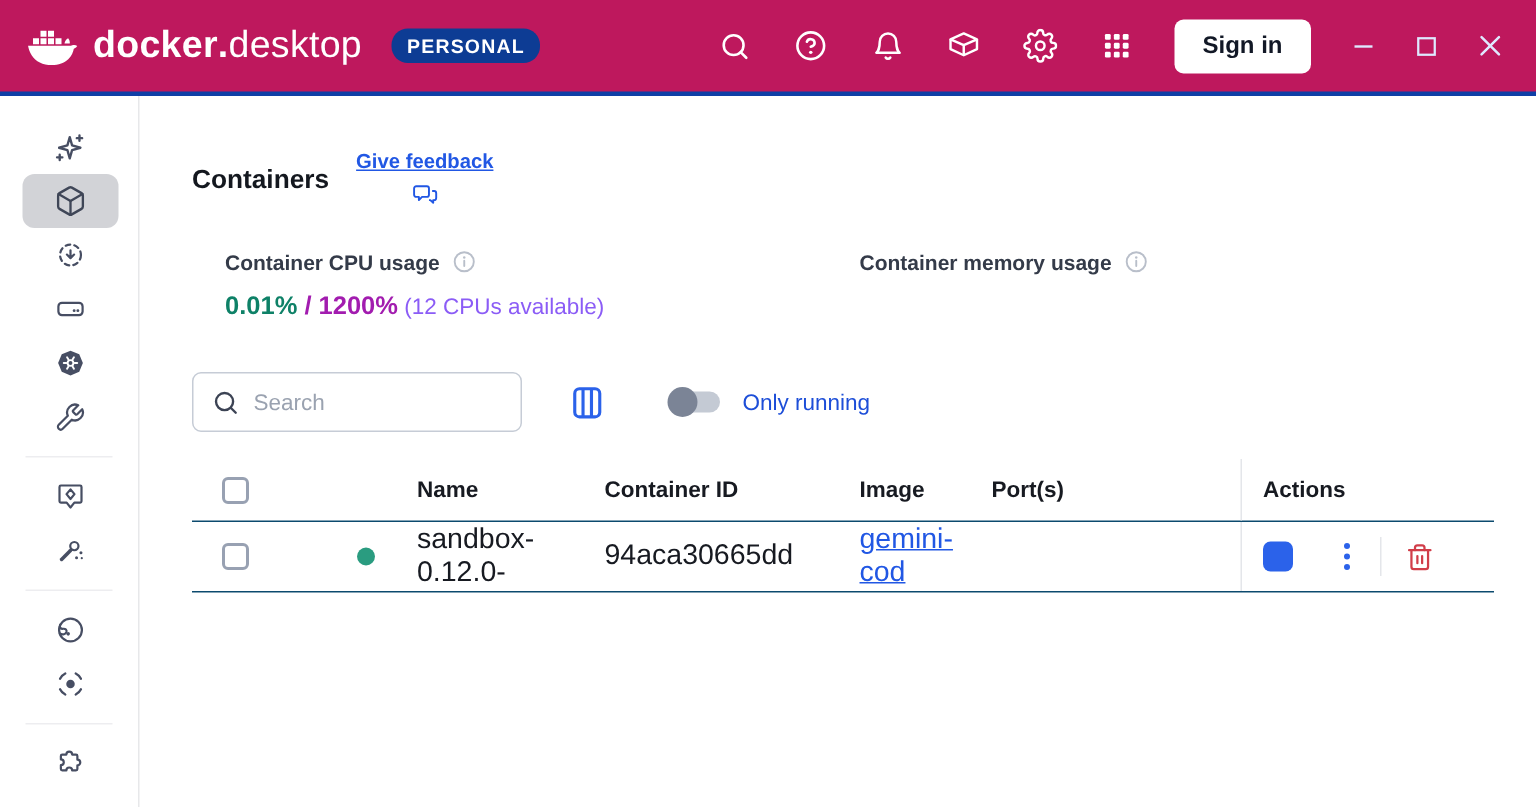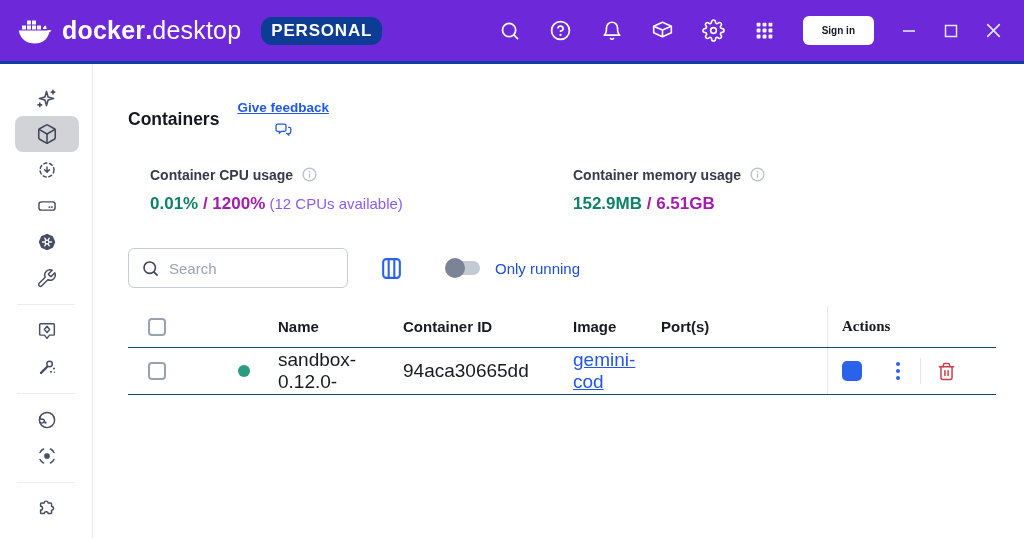--- a/index.html
+++ b/index.html
@@ -1,33 +1,33 @@
 <!DOCTYPE html>
 <html><head>
 <meta charset="utf-8">
 <style>
   * { margin:0; padding:0; box-sizing:border-box; }
   html,body { width:1024px; height:538px; overflow:hidden; }
   body { font-family:"Liberation Sans", sans-serif; background:#fff; }
   .app { width:1024px; height:538px; display:flex; flex-direction:column; position:relative; }
 
   
-  .topbar { height:64px; background:#6d28d9; border-bottom:3px solid #0F3FA6;
+  .topbar { height:64px; background:#be185d; border-bottom:3px solid #0F3FA6;
             display:flex; align-items:center; padding:0 10px 0 16px; color:#fff; flex:0 0 auto; }
   .brand { display:flex; align-items:center; gap:10px; }
   .brand svg { display:block; }
   .wordmark { font-size:25px; color:#fff; letter-spacing:.2px; display:flex; align-items:baseline; }
   .wordmark .w1 { font-weight:700; }
   .wordmark .w2 { font-weight:400; }
-  .badge { background:#0D3C94; color:#fff; font-size:17px; font-weight:700; letter-spacing:.8px;
+  .badge { background:#0D3C94; color:#fff; font-size:13px; font-weight:700; letter-spacing:.8px;
            padding:4px 10px; border-radius:11px; margin-left:10px; }
   .topbar-right { margin-left:auto; display:flex; align-items:center; }
   .tb-icons { display:flex; align-items:center; gap:27px; margin-right:26px; }
   .tb-icon { width:24px; height:24px; display:flex; align-items:center; justify-content:center; cursor:pointer; }
-  .signin { background:#fff; color:#121826; font-weight:700; font-size:10px; border:none;
+  .signin { background:#fff; color:#121826; font-weight:700; font-size:16px; border:none;
             border-radius:6px; padding:9px 19px; cursor:pointer; }
   .win-controls { display:flex; align-items:center; margin-left:14px; }
   .win-btn { width:42px; height:40px; display:flex; align-items:center; justify-content:center; cursor:pointer; }
 
   
   .shell { flex:1; display:flex; min-height:0; }
   .sidebar { width:93px; border-right:1px solid #e7e8ea; background:#fff; padding-top:16px; flex:0 0 auto; }
   .side-item { width:93px; height:36px; display:flex; align-items:center; justify-content:center; cursor:pointer; }
   .side-item .pill { width:64px; height:36px; border-radius:8px; display:flex; align-items:center; justify-content:center; }
   .side-item.active .pill { background:#d2d3d7; }
@@ -61,21 +61,21 @@
   .toggle .knob { position:absolute; left:-3px; top:-3px; width:20px; height:20px;
                   background:#7b8496; border-radius:50%; }
   .toggle-label { font-size:15px; color:#1d4ed8; }
 
   
   .table { margin-top:18px; width:868px; }
   .tr { display:grid; grid-template-columns:52px 98px 125px 170px 88px 166px 169px;
         align-items:center; border-bottom:1px solid #0c4a6e; }
   .thead { height:42px; font-size:15px; font-weight:700; color:#171a21; }
   .trow { height:47px; font-size:19px; color:#171a21; background:#fff; }
-  .cell-actions { border-left:1px solid #e4e6ea; height:100%; display:flex; align-items:center; padding-left:14px;font-family:Liberation Serif, serif; }
+  .cell-actions { border-left:1px solid #e4e6ea; height:100%; display:flex; align-items:center; padding-left:14px; }
   .checkbox { width:18px; height:18px; border:2px solid #98a1b2; border-radius:4px; margin-left:20px;
               background:#fff; cursor:pointer; }
   .status-dot { width:12px; height:12px; border-radius:50%; margin-left:58px; }
   .img-link { color:#2157E4; text-decoration:underline; cursor:pointer; }
   .stop-btn { width:20px; height:20px; background:#2b62ea; border-radius:5px; border:none; cursor:pointer; }
   .kebab { margin-left:34px; display:flex; flex-direction:column; gap:3px; cursor:pointer; }
   .kebab i { width:4px; height:4px; border-radius:50%; background:#2b62ea; display:block; }
   .act-div { width:1px; height:26px; background:#e4e6ea; margin:0 16px 0 20px; }
   .trash { cursor:pointer; display:flex; align-items:center; }
 </style>
@@ -317,23 +317,20 @@
           </div>
         </div>
         <div class="stat">
           <div class="stat-label">
             <span>Container memory usage</span>
             <svg width="17" height="17" viewBox="0 0 24 24" fill="none" stroke="#b9bfca" stroke-width="1.8" stroke-linecap="round">
               <circle cx="12" cy="12" r="9"></circle>
                 <line x1="12" y1="16" x2="12" y2="11"></line>
                 <line x1="12" y1="8" x2="12.01" y2="8" stroke-width="2.3"></line>
             </svg>
-          </div>
-          <div class="stat-value">
-            <span class="val-teal">152.9MB</span><span class="val-gray"> / 6.51GB</span>
           </div>
         </div>
       </div>
 
       <div class="toolbar">
         <div class="searchbox">
           <svg width="19" height="19" viewBox="0 0 24 24" fill="none" stroke="#3c4354" stroke-width="2" stroke-linecap="round">
             <circle cx="11" cy="11" r="7.2"></circle>
               <line x1="20.4" y1="20.4" x2="16.2" y2="16.2"></line>
           </svg>

